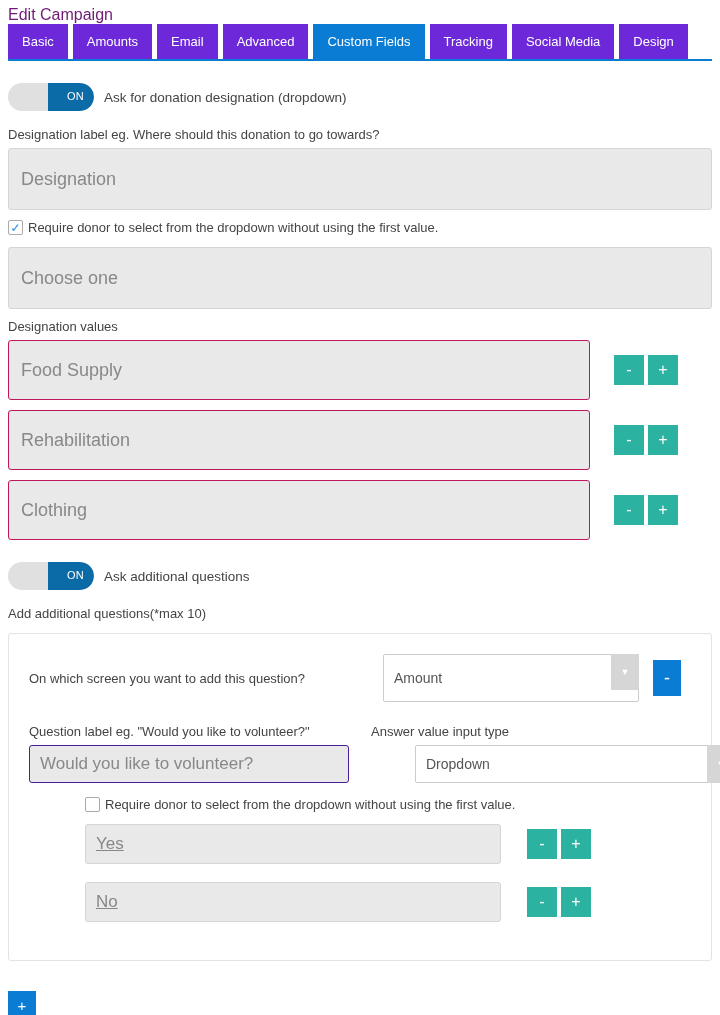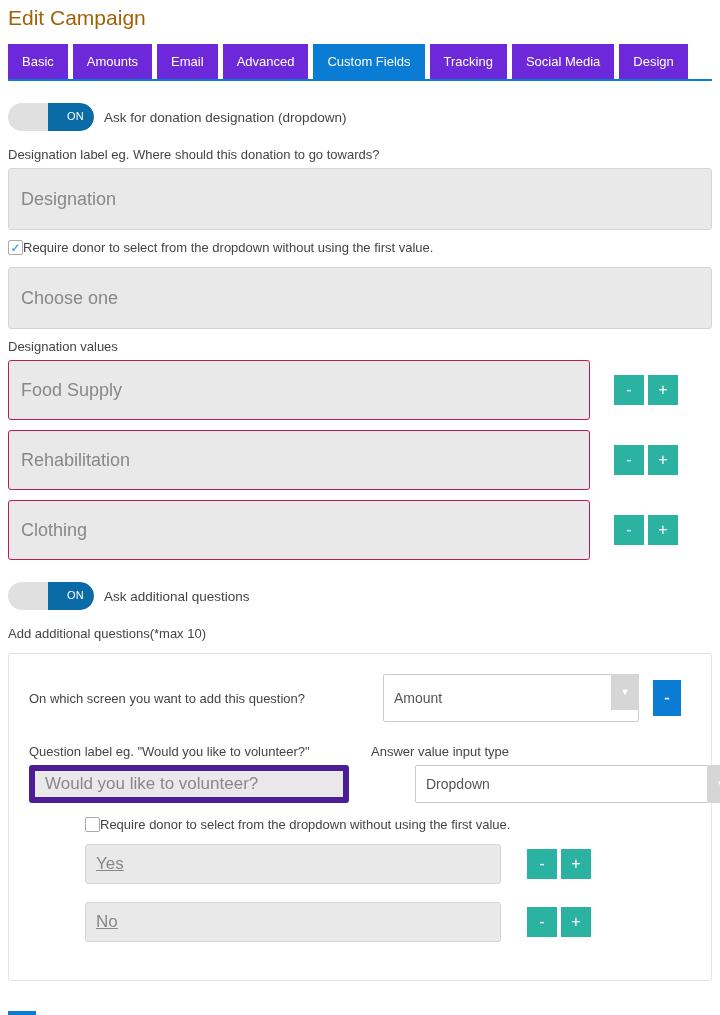--- a/index.html
+++ b/index.html
@@ -4,24 +4,24 @@
 <style>
   * { box-sizing: border-box; margin: 0; padding: 0; }
   body {
     font-family: -apple-system, BlinkMacSystemFont, "Segoe UI", Arial, sans-serif;
     background: #ffffff;
     color: #333;
     width: 720px;
     padding: 0 8px;
   }
   .page-title {
-    font-size: 21px;
+    font-size: 16px;
     font-weight: 500;
-    color: #a16207;
-    margin: 6px 0 14px 0;
+    color: #701a75;
+    margin: 6px 0 0 0;
   }
   .tabs {
     display: flex;
     gap: 5px;
     border-bottom: 2px solid #0a7cd4;
     padding-bottom: 0;
   }
   .tab {
     flex: 0 0 auto;
     background: #6d28d9;
@@ -87,20 +87,21 @@
     border-radius: 3px;
     padding: 0 12px;
     font-size: 18px;
     color: #888;
     margin-bottom: 10px;
   }
   .check-row {
     display: flex;
     align-items: center;
     margin-bottom: 12px;
+    gap: 5px;
   }
   .checkbox {
     width: 15px;
     height: 15px;
     border: 1px solid #aaa;
     border-radius: 2px;
     display: flex;
     align-items: center;
     justify-content: center;
     font-size: 12px;
@@ -197,21 +198,21 @@
   .q-two {
     display: flex;
     gap: 22px;
     margin-bottom: 10px;
   }
   .q-col { flex: 1; display: flex; flex-direction: column; }
   .q-text-input {
     width: 100%;
     height: 38px;
     background: #e9e9e9;
-    border: 6px solid #4c1d95;
+    border: 1px solid #4c1d95;
     border-radius: 3px;
     padding: 0 10px;
     font-size: 17px;
     color: #888;
   }
   .q-select-wrap {
     position: relative;
     width: 100%;
     margin-left: 44px;
   }

